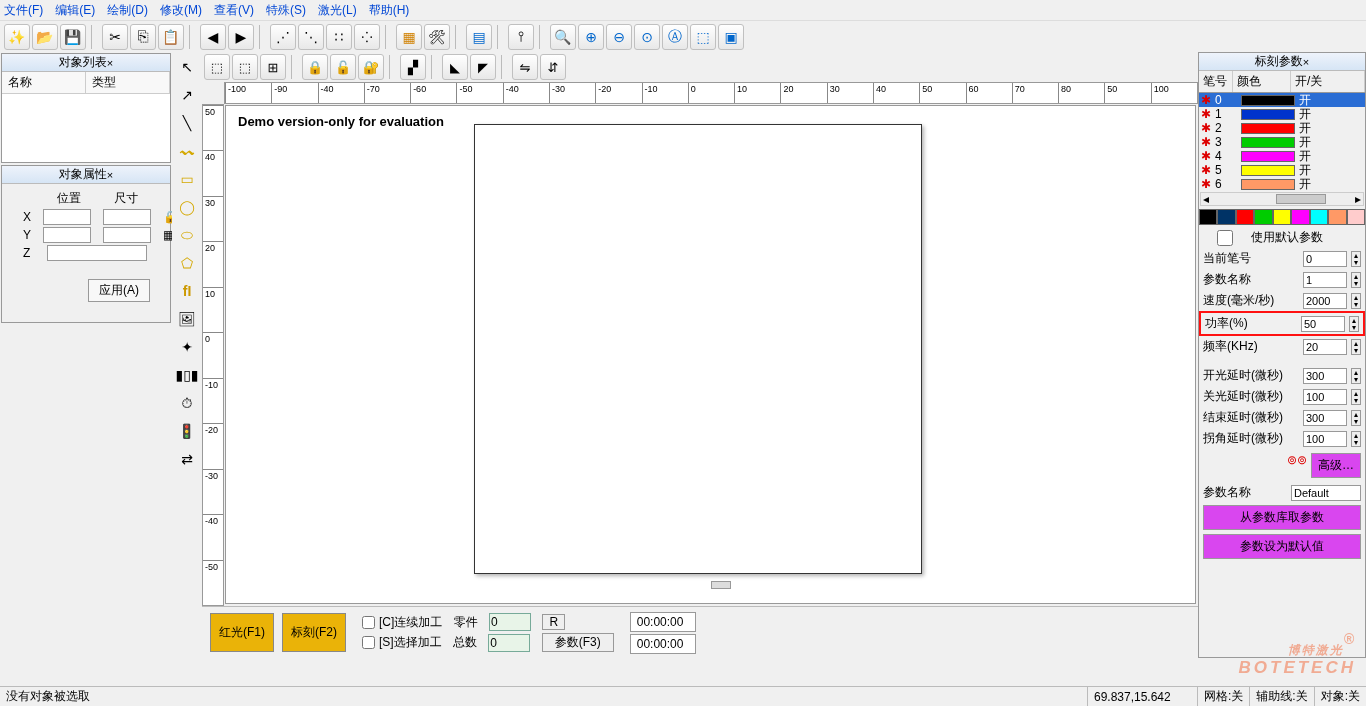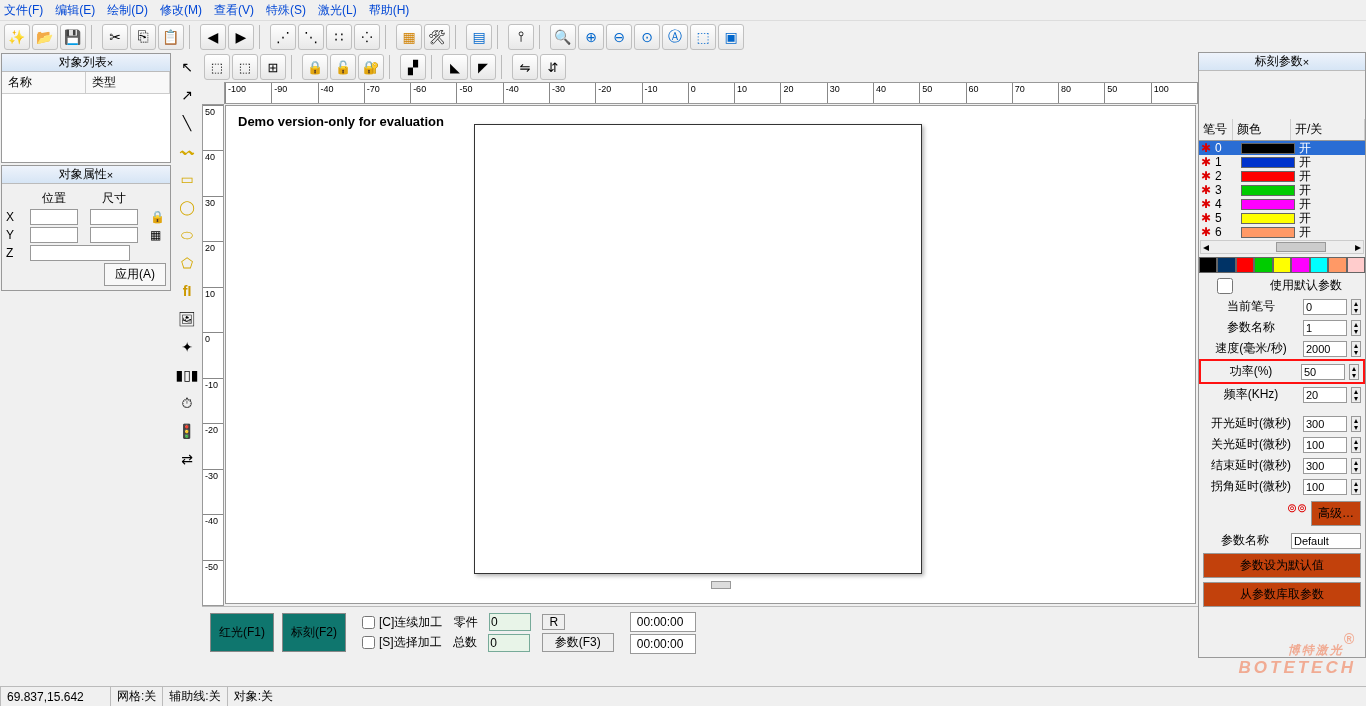--- a/index.html
+++ b/index.html
@@ -11,62 +11,62 @@
 .tsep { width: 6px; height: 24px; border-left: 1px solid #bbb; margin: 0 3px; }
 .main { display: flex; height: 606px; }
 .left-panels { width: 172px; display: flex; flex-direction: column; }
 .panel { border: 1px solid #999; margin: 1px; background: #f0f0f0; }
 .panel-header { background: linear-gradient(#eef3fb,#d6e5f5); border-bottom: 1px solid #bbb; padding: 2px 4px; font-size: 12px; display: flex; justify-content: center; align-items: center; height: 18px; }
 .panel-header .x { cursor: pointer; font-size: 11px; }
 .objlist-head { display: flex; border-bottom: 1px solid #ccc; background: #f8f8f8; }
 .objlist-head div { flex: 1; padding: 2px 6px; border-right: 1px solid #ccc; font-size: 12px; }
 .objlist-body { height: 68px; background: #fff; }
 .prop-body { padding: 4px; font-size: 12px; }
-.prop-row { display: flex; align-items: center; margin: 2px 0; gap: 12px; }
+.prop-row { display: flex; align-items: center; margin: 2px 17px; gap: 12px; }
 .prop-row label { width: 12px; }
 .prop-row input { width: 48px; height: 16px; border: 1px solid #999; font-size: 11px; }
-.apply-btn { float: right; margin: 0; border: 1px solid #999; padding: 2px 10px; background: #f8f8f8; font-size: 12px; }
+.apply-btn { float: right; margin: 16px; border: 1px solid #999; padding: 2px 10px; background: #f8f8f8; font-size: 12px; }
 .tool-column { width: 30px; background: #f0f0f0; display: flex; flex-direction: column; align-items: center; padding-top: 2px; gap: 2px; }
 .tool { width: 26px; height: 26px; border: 1px solid transparent; display: flex; align-items: center; justify-content: center; font-size: 14px; }
 .tool.shape { color: #d4a800; }
 .canvas-zone { flex: 1; display: flex; flex-direction: column; position: relative; }
 .edit-toolbar { height: 30px; display: flex; align-items: center; gap: 2px; padding: 2px; background: #f0f0f0; }
 .small-btn { width: 26px; height: 26px; border: 1px solid #c0c0c0; background: linear-gradient(#fff,#e8e8e8); border-radius: 3px; display: inline-flex; align-items: center; justify-content: center; font-size: 13px; }
 .canvas-area { flex: 1; background: #f0f0f0; position: relative; overflow: hidden; }
 .ruler-h { position: absolute; top: 0; left: 22px; right: 0; height: 22px; background: #fff; border: 1px solid #999; display: flex; font-size: 9px; }
 .ruler-h .tick { flex: 1; border-left: 1px solid #888; position: relative; text-decoration: underline; }
 .ruler-h .tick span { position: absolute; top: 1px; left: 2px; font-size: 9px; }
 .ruler-v { position: absolute; top: 22px; left: 0; width: 22px; bottom: 0; background: #fff; border: 1px solid #999; display: flex; flex-direction: column; font-size: 9px; }
 .ruler-v .tick { flex: 1; border-top: 1px solid #888; position: relative; }
 .ruler-v .tick span { position: absolute; left: 2px; top: 1px; font-size: 9px; }
 .canvas { position: absolute; top: 23px; left: 23px; right: 2px; bottom: 2px; background: #fff; border: 1px solid #999; }
 .demo-text { position: absolute; top: 8px; left: 12px; font-weight: bold; font-size: 13px; color: #000; }
 .workpiece { position: absolute; top: 18px; left: 248px; width: 448px; height: 450px; border: 1px solid #333; background: #fff; box-shadow: 2px 2px 4px rgba(0,0,0,0.3); }
 .slider-handle { position: absolute; bottom: 14px; left: 50%; width: 20px; height: 8px; background: #ddd; border: 1px solid #999; }
 .bottom-controls { height: 52px; background: #f0f0f0; border-top: 1px solid #bbb; display: flex; align-items: center; gap: 8px; padding: 4px 8px; }
-.big-btn { border: 1px solid #888; padding: 10px 8px; background: #0f766e; font-size: 12px; }
+.big-btn { border: 1px solid #888; padding: 10px 8px; background: #eab308; font-size: 12px; }
 .chk-row { display: flex; align-items: center; gap: 4px; font-size: 12px; }
 .chk-row input[type=text] { width: 42px; border: 1px solid #7a9; background: #e8f4e8; padding: 1px; }
 .timebox { border: 1px solid #999; background: #fff; padding: 2px 6px; font-size: 12px; width: 66px; }
 .right-panel { width: 168px; border: 1px solid #999; background: #f0f0f0; display: flex; flex-direction: column; }
 .pen-header { display: flex; background: #f0f0f0; border-bottom: 1px solid #999; font-size: 11px; }
-.pen-header div { padding: 2px 4px; border-right: 1px solid #ccc; margin-top: 48px; }
+.pen-header div { padding: 2px 4px; border-right: 1px solid #ccc; }
 .pen-row { display: flex; align-items: center; height: 14px; font-size: 11px; padding: 0 2px; gap: 4px; }
 .pen-row .num { width: 22px; }
 .pen-row .sw { width: 54px; height: 11px; border: 1px solid #666; }
 .pen-row .onoff { width: 30px; }
 .pen-row.sel { background: #2a6dd4; color: #fff; }
 .color-strip { display: flex; height: 16px; margin: 2px 0; }
 .color-strip div { flex: 1; border: 1px solid #666; }
 .param-row { display: flex; align-items: center; padding: 2px 4px; gap: 4px; font-size: 12px; }
-.param-row label { flex: 1; white-space: nowrap; text-align: center; }
+.param-row label { flex: 1; white-space: nowrap; }
 .param-row input { width: 44px; border: 1px solid #999; height: 16px; font-size: 11px; padding: 0 2px; }
 .param-row .spin { width: 10px; height: 16px; border: 1px solid #999; background: #eee; font-size: 8px; text-align: center; line-height: 7px; }
 .highlight-red { border: 2px solid #ff1111 !important; }
-.wide-btn { border: 1px solid #999; padding: 3px 6px; background: #c2410c; font-size: 12px; text-align: center; margin: 2px 4px; }
+.wide-btn { border: 1px solid #999; padding: 3px 6px; background: #d946ef; font-size: 12px; text-align: center; margin: 2px 4px; }
 .statusbar { position: absolute; bottom: 0; left: 0; right: 0; height: 20px; background: #f0f0f0; border-top: 1px solid #bbb; display: flex; align-items: center; font-size: 12px; }
 .statusbar .cell { border-left: 1px solid #bbb; padding: 0 6px; height: 100%; display: flex; align-items: center; }
 .watermark { position: absolute; right: 10px; bottom: 30px; font-size: 28px; color: rgba(242,86,33,0.45); font-weight: bold; font-style: italic; letter-spacing: 2px; pointer-events: none; text-align: right; line-height: 1; }
 .watermark .sub { font-size: 17px; letter-spacing: 3px; display: block; }
 .scroll-stub { height: 14px; background: #eee; border: 1px solid #ccc; margin: 1px; display:flex; align-items:center; }
 .scroll-stub .thumb { width: 50px; height: 10px; background: #ccc; border: 1px solid #999; margin-left: 40%; }
 </style>
 </head>
 <body>
 
@@ -444,28 +444,29 @@
         </div>
       </div>
     <div style="display:flex;gap:4px;padding:4px;justify-content:flex-end">
       <span style="color:#d00">⊚⊚</span>
       <button class="wide-btn" style="margin:0">高级…</button>
     </div>
     <div class="param-row">
         <label>参数名称</label>
         <input style="width: 70px;" value="Default">
       </div>
+    <div class="wide-btn">从参数库取参数</div>
     <div class="wide-btn">参数设为默认值</div>
-    <div class="wide-btn">从参数库取参数</div>
   </div>
 </div>
 
 <div class="watermark">
   <span>博特激光</span><sup style="font-size:14px">®</sup>
   <span class="sub">BOTETECH</span>
 </div>
 
 <div class="statusbar">
+  <div class="cell" style="flex:1;border-left:none">没有对象被选取</div>
   <div class="cell" style="width:110px">69.837,15.642</div>
   <div class="cell">网格:关</div>
   <div class="cell">辅助线:关</div>
   <div class="cell">对象:关</div>
 </div>
 
 </body></html>

